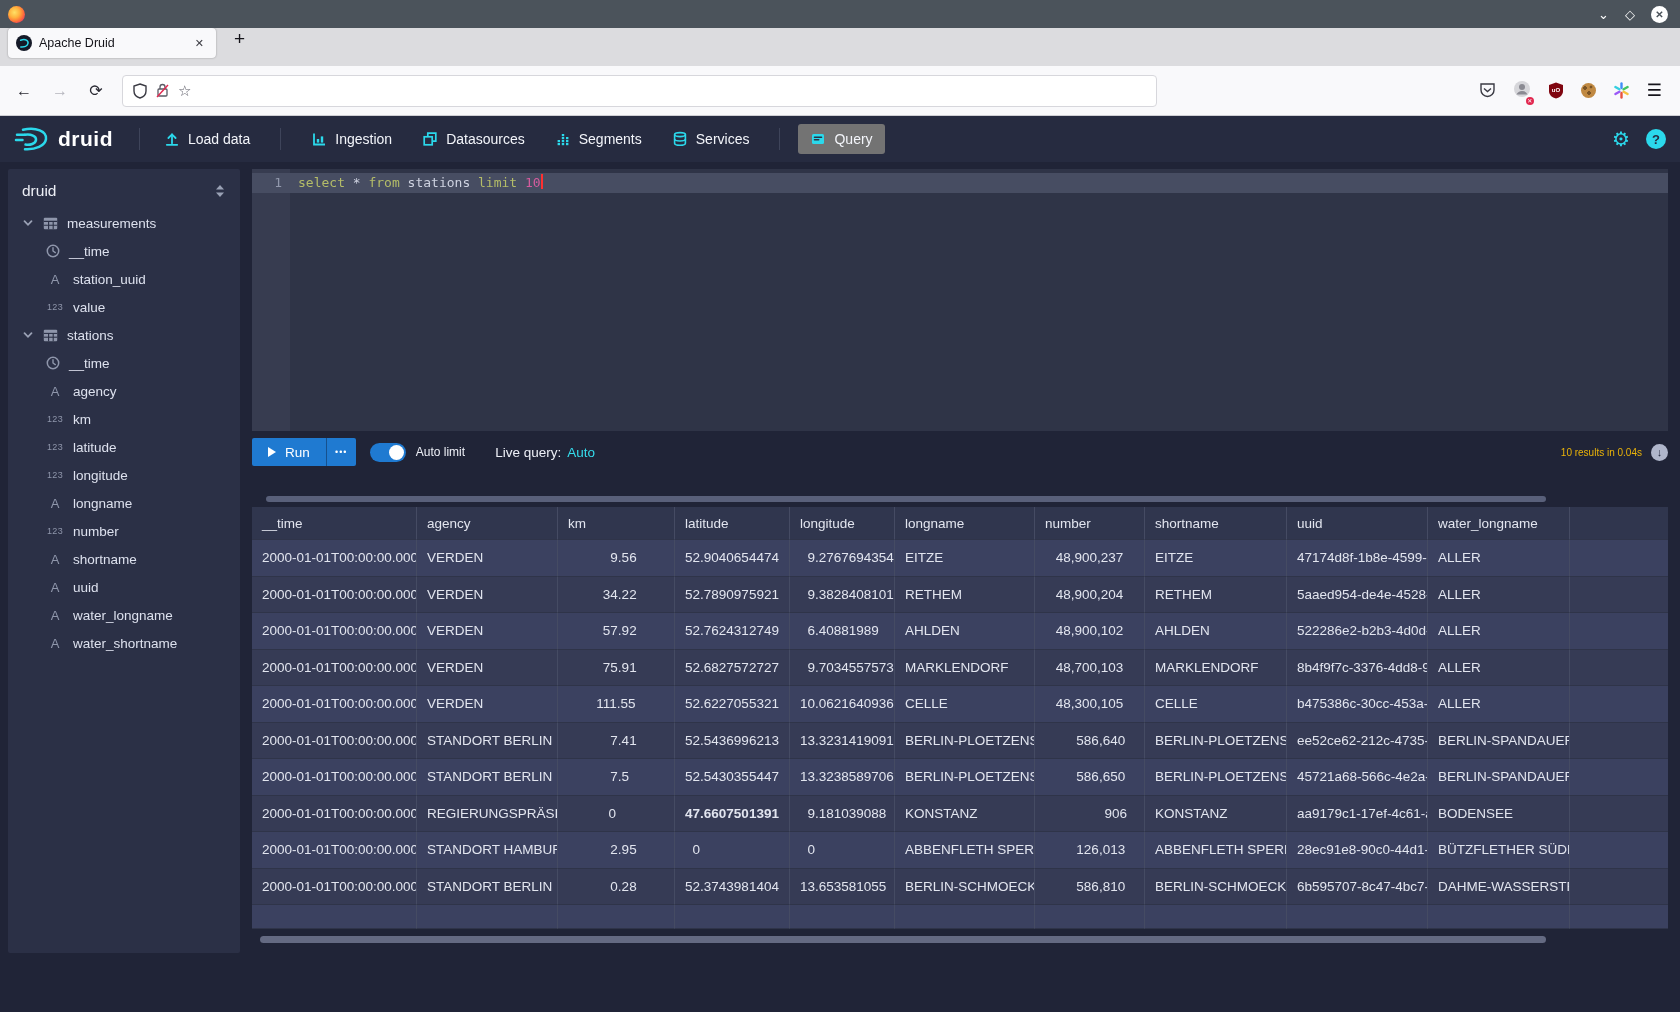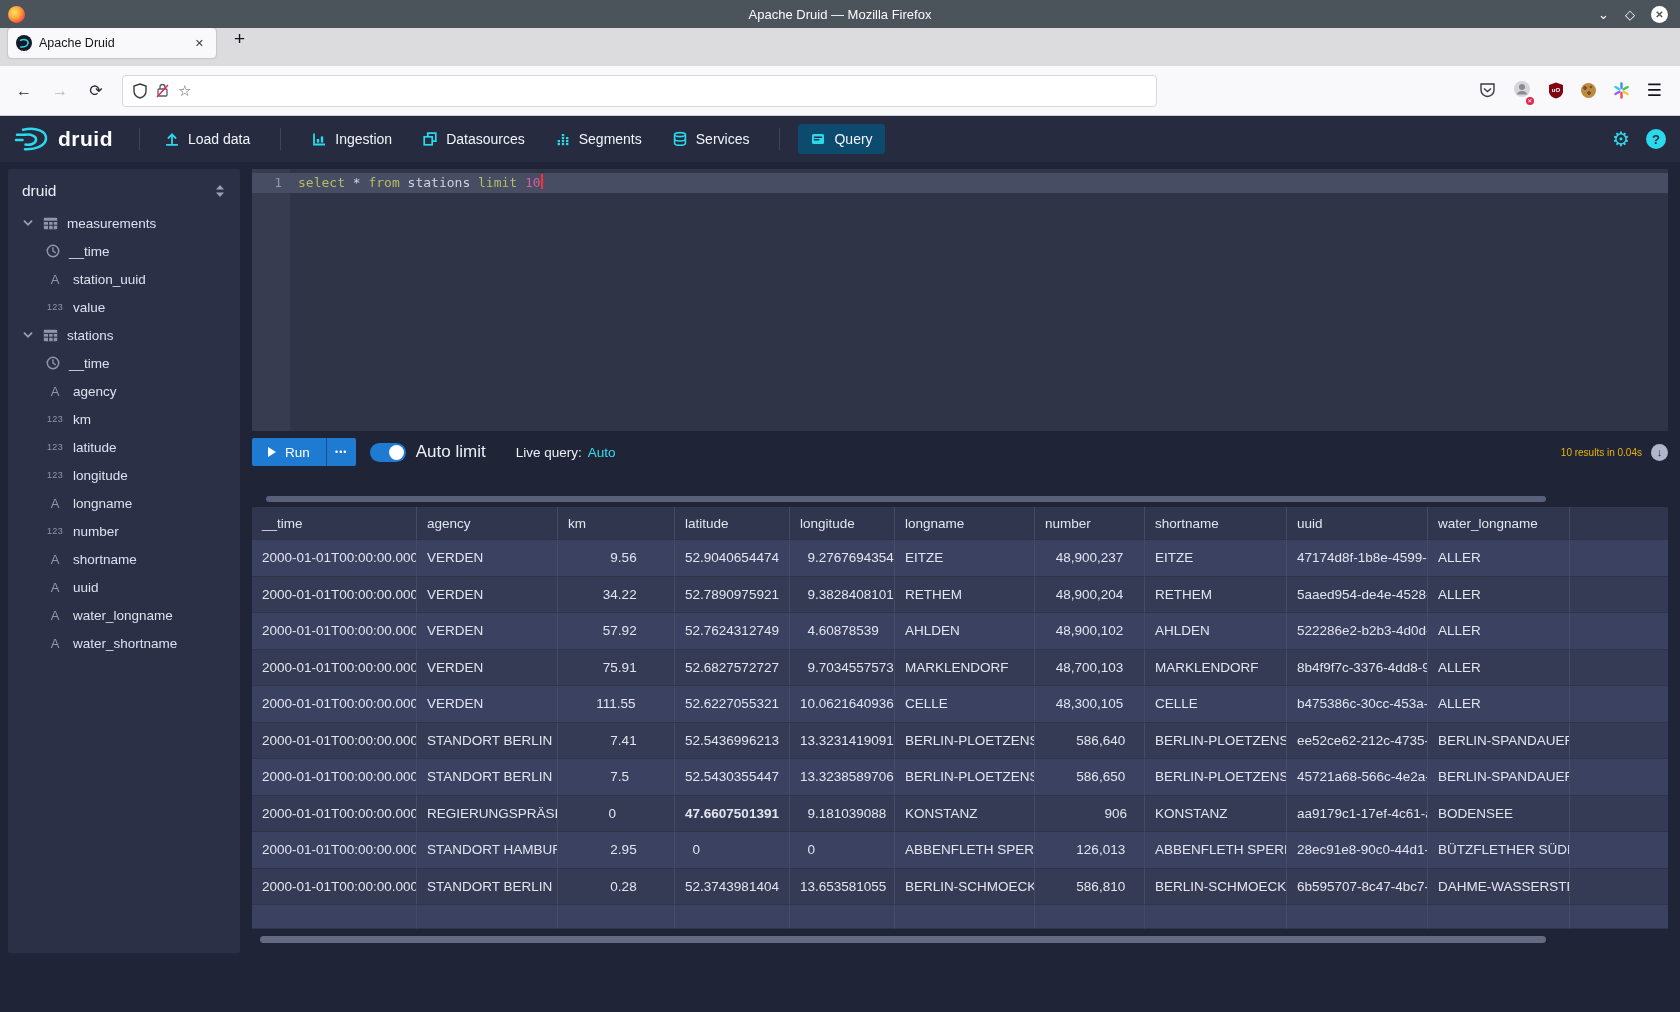--- a/index.html
+++ b/index.html
@@ -46,21 +46,21 @@
   .hamburger { font-size:17px; color:#15141a; }
 
   
   .appbar { height:46px; background:#262b40; display:flex; align-items:center; padding:0 14px; }
   .brand { display:flex; align-items:center; gap:8px; margin-right:14px; }
   .brand-name { color:#ffffff; font-size:21px; font-weight:bold; letter-spacing:.5px; }
   .appbar-sep { width:1px; height:22px; background:#3e445a; margin:0 12px; }
   .appnav { display:flex; align-items:center; gap:6px; }
   .appnav-item { display:flex; align-items:center; gap:8px; color:#f3f5fa; font-size:14px;
     padding:7px 12px; border-radius:3px; cursor:pointer; }
-  .appnav-item.active { background:#0c4a6e; }
+  .appnav-item.active { background:#737373; }
   .appbar-right { margin-left:auto; display:flex; align-items:center; gap:16px; }
   .gear { color:#2bd9ec; font-size:20px; line-height:1; }
   .help { width:20px; height:20px; border-radius:50%; background:#2bd9ec; color:#262b40;
     font-weight:bold; font-size:13px; display:flex; align-items:center; justify-content:center; }
 
   
   .content { position:relative; height:849px; }
 
   .sidebar { position:absolute; left:8px; top:7px; width:232px; height:784px;
     background:#2b3046; border-radius:2px; overflow:hidden; }
@@ -92,21 +92,21 @@
     font-size:13.5px; display:flex; align-items:center; gap:9px; padding:0 16px; cursor:pointer; }
   .play { width:0; height:0; border-left:8px solid #fff; border-top:5px solid transparent;
     border-bottom:5px solid transparent; }
   .more-btn { height:28px; width:30px; background:#1f7ad1; border-left:1px solid rgba(10,30,60,.45);
     border-radius:0 2px 2px 0; color:#fff; display:flex; align-items:center; justify-content:center;
     font-size:9px; letter-spacing:1px; cursor:pointer; }
   .toggle { width:36px; height:19px; border-radius:10px; background:#1f7ad1; position:relative;
     margin-left:14px; cursor:pointer; flex:none; }
   .toggle-knob { position:absolute; right:2px; top:2px; width:15px; height:15px; background:#fff;
     border-radius:50%; }
-  .runbar-label { color:#eef0f7; font-size:17px; margin-left:10px; }
+  .runbar-label { color:#eef0f7; font-size:12px; margin-left:10px; }
   .live-label { color:#eef0f7; font-size:13.5px; margin-left:30px; }
   .live-value { color:#35dcec; font-size:13.5px; margin-left:6px; cursor:pointer; }
   .results-summary { margin-left:auto; color:#eab308; font-size:10px; }
   .dl-icon { width:17px; height:17px; border-radius:50%; background:#b0b6cb; color:#262b40;
     font-size:11px; font-weight:bold; display:flex; align-items:center; justify-content:center;
     margin-left:9px; cursor:pointer; }
 
   .splitter { position:absolute; top:334px; left:266px; width:1280px; height:6px;
     background:#59607a; border-radius:3px; cursor:row-resize; }
 
@@ -124,21 +124,20 @@
   .tcell.fill { flex:1; border-right:none; }
 
   .hscroll { position:absolute; top:774px; left:260px; width:1286px; height:7px;
     background:#646a82; border-radius:3.5px; cursor:pointer; }
 </style>
 </head>
 <body>
 
 <div class="titlebar">
   <div class="ff-logo"></div>
-  <div class="titlebar-title">Apache Druid — Mozilla Firefox</div>
   <div class="win-btns">
     <span class="win-btn">⌄</span>
     <span class="win-btn">◇</span>
     <span class="win-close">✕</span>
   </div>
 </div>
 
 <div class="tabbar">
   <div class="tab">
     <svg width="16" height="16" viewBox="0 0 16 16">
@@ -475,21 +474,21 @@
           <div class="tcell" style="width: 142px;">RETHEM</div>
           <div class="tcell" style="width: 141px;">5aaed954-de4e-4528-8f</div>
           <div class="tcell" style="width: 142px;">ALLER</div>
           <div class="tcell fill"></div>
         </div>
         <div class="trow">
           <div class="tcell" style="width: 165px;">2000-01-01T00:00:00.000Z</div>
           <div class="tcell" style="width: 141px;">VERDEN</div>
           <div class="tcell num" style="width: 117px;"> 57.92</div>
           <div class="tcell num" style="width: 115px;">52.7624312749</div>
-          <div class="tcell num" style="width: 105px;"> 4.60878539  </div>
+          <div class="tcell num" style="width: 105px;"> 6.40881989  </div>
           <div class="tcell" style="width: 140px;">AHLDEN</div>
           <div class="tcell num" style="width: 110px;">48,900,102</div>
           <div class="tcell" style="width: 142px;">AHLDEN</div>
           <div class="tcell" style="width: 141px;">522286e2-b2b3-4d0d-9a</div>
           <div class="tcell" style="width: 142px;">ALLER</div>
           <div class="tcell fill"></div>
         </div>
         <div class="trow">
           <div class="tcell" style="width: 165px;">2000-01-01T00:00:00.000Z</div>
           <div class="tcell" style="width: 141px;">VERDEN</div>

